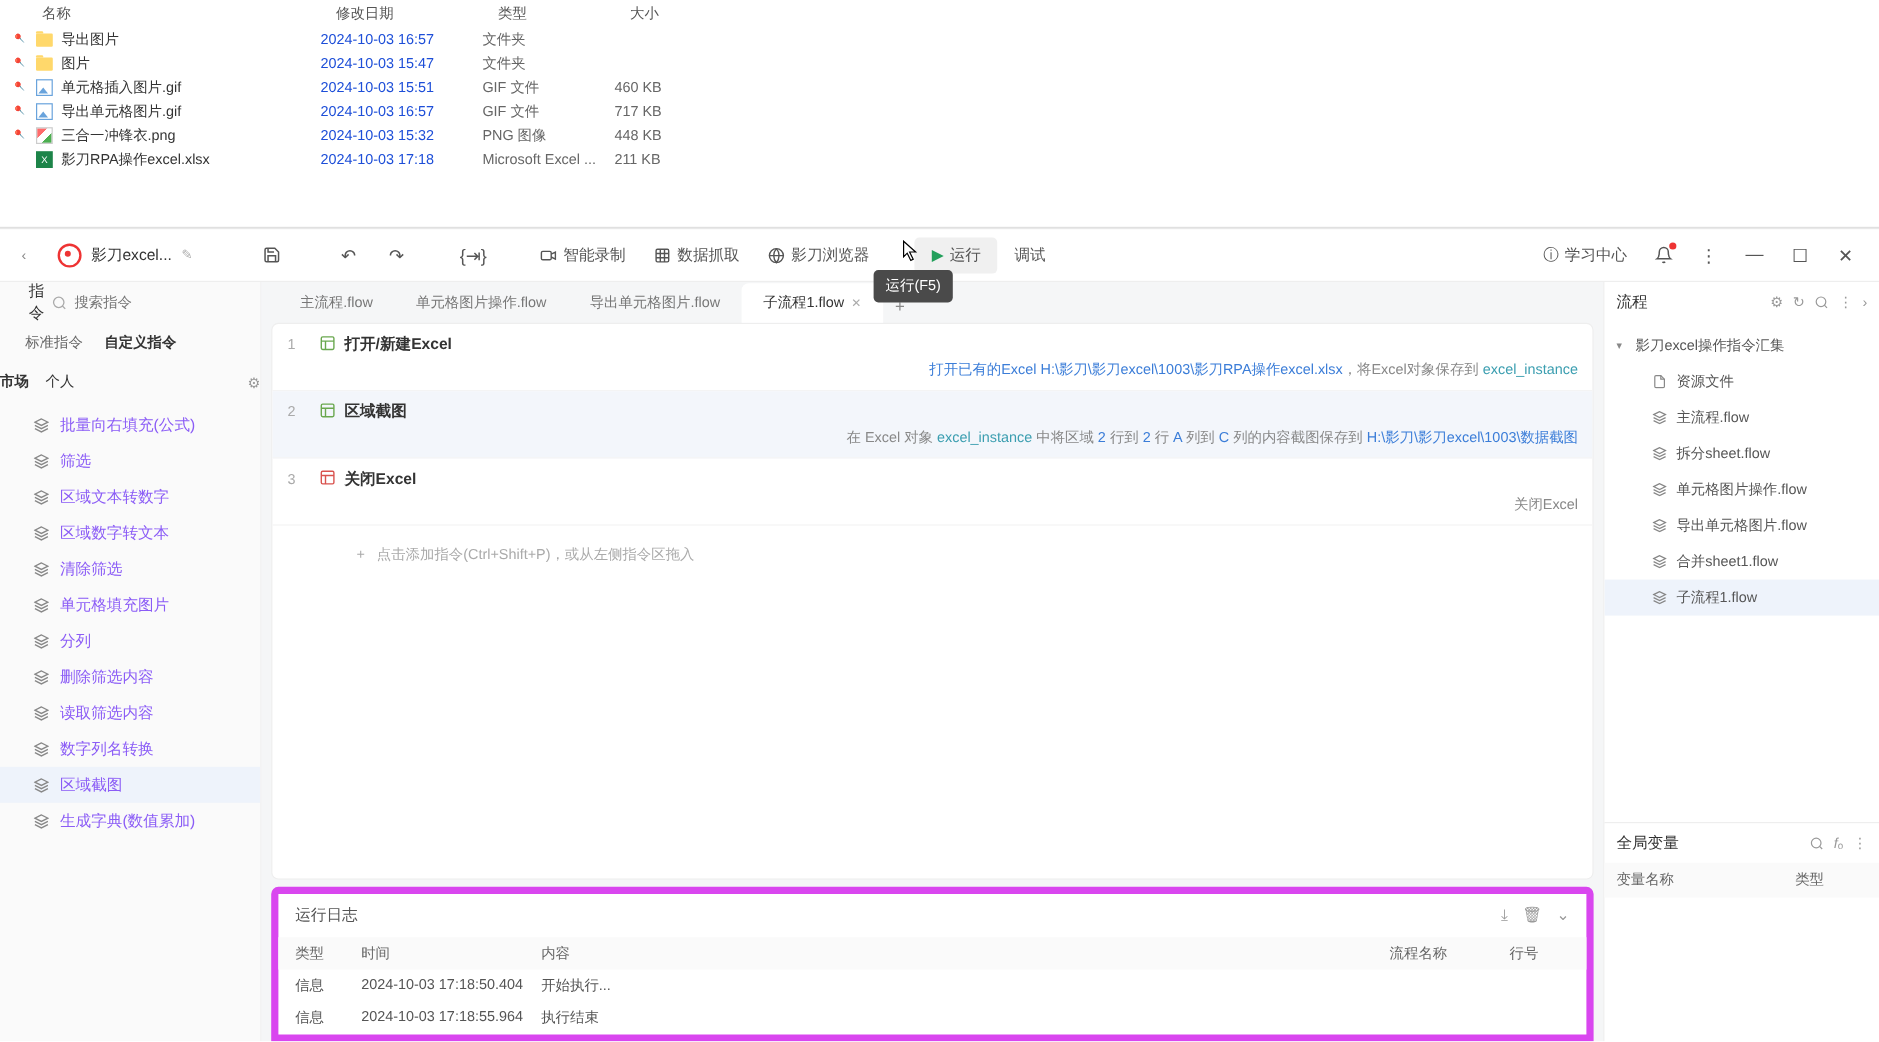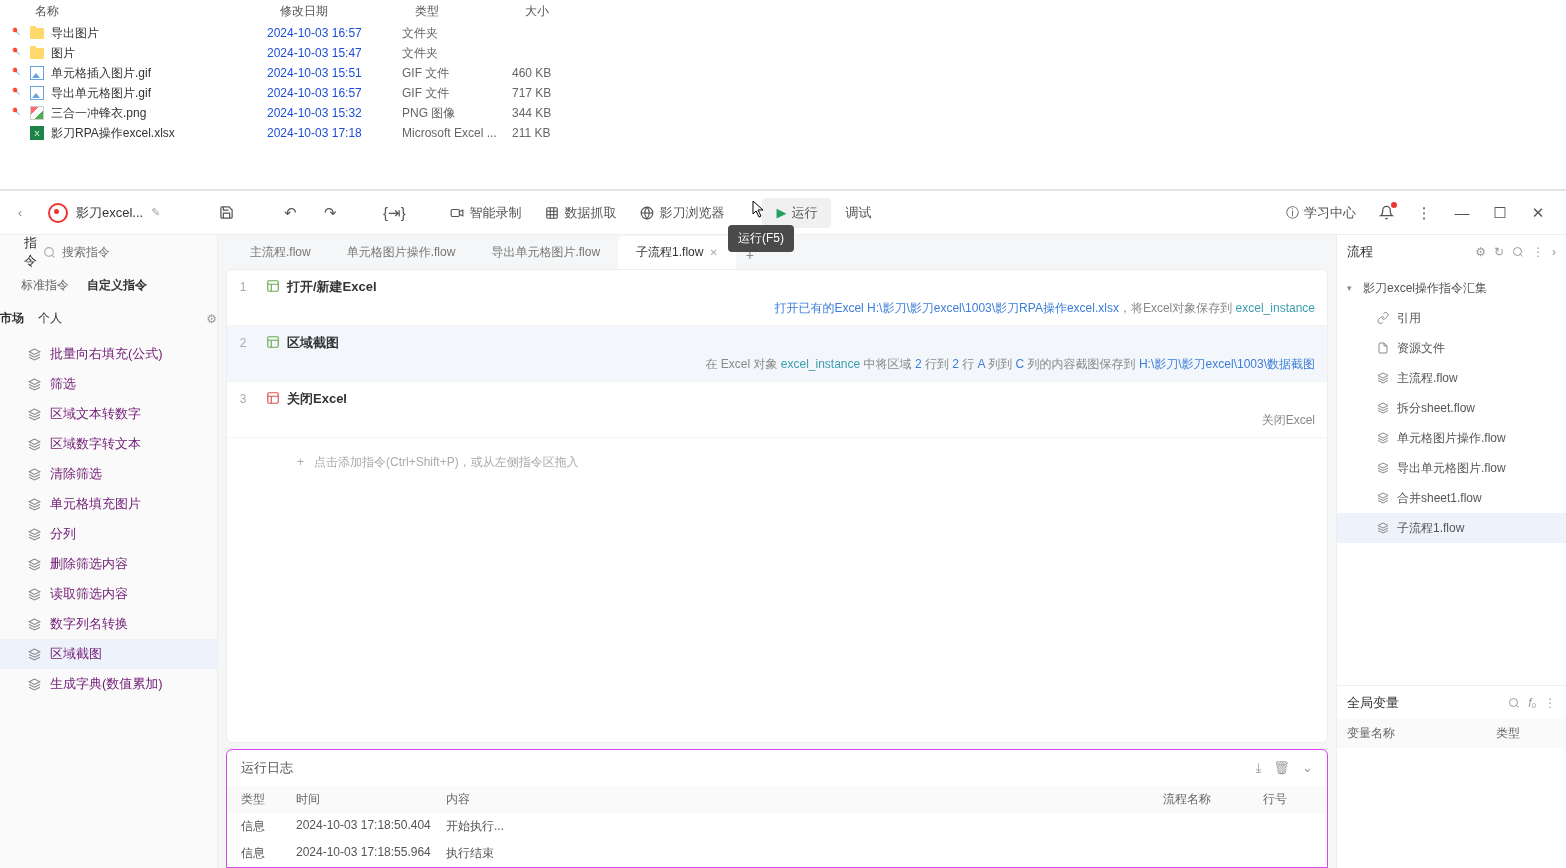--- a/index.html
+++ b/index.html
@@ -56,21 +56,21 @@
     .sb-search { flex: 1; border: none; background: transparent; font-size: 12px; color: #888; outline: none; }
     .sb-sort { color: #888; font-size: 12px; cursor: pointer; }
     .sb-expand { color: #888; cursor: pointer; padding: 0 3px; }
     .sb-tabs { display: flex; padding: 0 12px; gap: 0; }
     .sb-tab { padding: 7px 8px; font-size: 12px; color: #666; cursor: pointer; border: 1px solid transparent; border-radius: 4px 4px 0 0; }
     .sb-tab.active { font-weight: 600; color: #333; }
     .sb-row2 { display: flex; padding: 8px 0; gap: 14px; font-size: 12px; align-items: center; }
     .sb-row2 .active { font-weight: 600; }
     .sb-row2 .gear { margin-left: auto; color: #999; cursor: pointer; }
     .sb-list { flex: 1; overflow-y: auto; padding: 4px 0; }
-    .sb-item { height: 30px; display: flex; align-items: center; padding: 0 10px 0 50px; color: #701a75; cursor: pointer; font-size: 13px; gap: 8px; position: relative; }
+    .sb-item { height: 30px; display: flex; align-items: center; padding: 0 10px 0 50px; color: #8b5cf6; cursor: pointer; font-size: 13px; gap: 8px; position: relative; }
     .sb-item.sel { background: #eef3fb; }
     .sb-item-icon { position: absolute; left: 28px; width: 16px; color: #888; font-size: 12px; }
     
     
     .center { flex: 1; display: flex; flex-direction: column; background: #f5f6f7; min-width: 0; }
     .tabs { height: 34px; display: flex; align-items: flex-end; padding: 0 14px; gap: 0; background: #f5f6f7; }
     .tab { padding: 8px 18px; font-size: 12px; color: #777; cursor: pointer; border-radius: 6px 6px 0 0; position: relative; }
     .tab.active { background: #fff; color: #333; }
     .tab .close { margin-left: 6px; color: #aaa; font-size: 10px; }
     .tab-add { padding: 6px 10px; color: #888; cursor: pointer; font-size: 14px; }
@@ -82,21 +82,21 @@
     .step-icon { width: 28px; display: flex; justify-content: center; padding-top: 1px; color: #6aa84f; font-size: 13px; }
     .step-icon.red { color: #d9534f; }
     .step-body { flex: 1; }
     .step-title { font-size: 13px; font-weight: 600; color: #333; margin-bottom: 3px; }
     .step-desc { font-size: 12px; color: #888; line-height: 1.5; text-align: right; }
     .step-desc .blue { color: #3b7dd8; }
     .step-desc .teal { color: #3b9eb0; }
     .add-step { padding: 16px 12px 16px 70px; color: #aaa; font-size: 12px; }
     .add-step::before { content: "+"; margin-right: 10px; }
     
-    .log-panel { background: #fff; margin: 0 8px 0 8px; border-radius: 6px 6px 0 0; border: 1px solid #d946ef; }
+    .log-panel { background: #fff; margin: 0 8px 0 8px; border-radius: 6px 6px 0 0; border: 6px solid #d946ef; }
     .log-head { height: 36px; display: flex; align-items: center; padding: 0 14px; }
     .log-title { font-size: 13px; color: #555; }
     .log-actions { margin-left: auto; display: flex; gap: 12px; color: #999; font-size: 13px; }
     .log-actions span { cursor: pointer; }
     .log-thead, .log-row { display: flex; padding: 5px 14px; font-size: 12px; }
     .log-thead { background: #fafafa; color: #666; }
     .log-row { color: #555; }
     .lc-type { width: 55px; }
     .lc-time { width: 150px; }
     .lc-content { flex: 1; }
@@ -186,21 +186,21 @@
       <div class="fe-row">
         <div class="fe-pin">📍</div>
     <div class="fe-name">
           <span class="fe-icon">
             <div class="icon-png"></div>
           </span>
           <span>三合一冲锋衣.png</span>
         </div>
     <div class="fe-date">2024-10-03 15:32</div>
     <div class="fe-type">PNG 图像</div>
-    <div class="fe-size">344 KB</div>
+    <div class="fe-size">448 KB</div>
       </div>
       <div class="fe-row">
         <div class="fe-pin"></div>
     <div class="fe-name">
           <span class="fe-icon">
             <div class="icon-xlsx">X</div>
           </span>
           <span>影刀RPA操作excel.xlsx</span>
         </div>
     <div class="fe-date">2024-10-03 17:18</div>
@@ -544,29 +544,20 @@
       </div>
       <div class="r-tree">
         <div class="r-node">
           <span class="r-caret">▾</span>
           <span>影刀excel操作指令汇集</span>
         </div>
         <div id="r-items">
             <div class="r-node r-indent2">
               <span class="r-nic">
                 <svg width="12" height="12" viewBox="0 0 24 24" fill="none" stroke="currentColor" stroke-width="2">
-                  <path d="M10 13a5 5 0 0 0 7 0l4-4a5 5 0 0 0-7-7l-1 1"></path>
-                  <path d="M14 11a5 5 0 0 0-7 0l-4 4a5 5 0 0 0 7 7l1-1"></path>
-                </svg>
-              </span>
-              <span>引用</span>
-            </div>
-            <div class="r-node r-indent2">
-              <span class="r-nic">
-                <svg width="12" height="12" viewBox="0 0 24 24" fill="none" stroke="currentColor" stroke-width="2">
                   <path d="M14 2H6a2 2 0 0 0-2 2v16a2 2 0 0 0 2 2h12a2 2 0 0 0 2-2V8z"></path>
                   <polyline points="14 2 14 8 20 8"></polyline>
                 </svg>
               </span>
               <span>资源文件</span>
             </div>
             <div class="r-node r-indent2">
               <span class="r-nic">
                 <svg width="12" height="12" viewBox="0 0 24 24" fill="none" stroke="currentColor" stroke-width="2">
                   <polygon points="12 2 2 7 12 12 22 7 12 2"></polygon>

